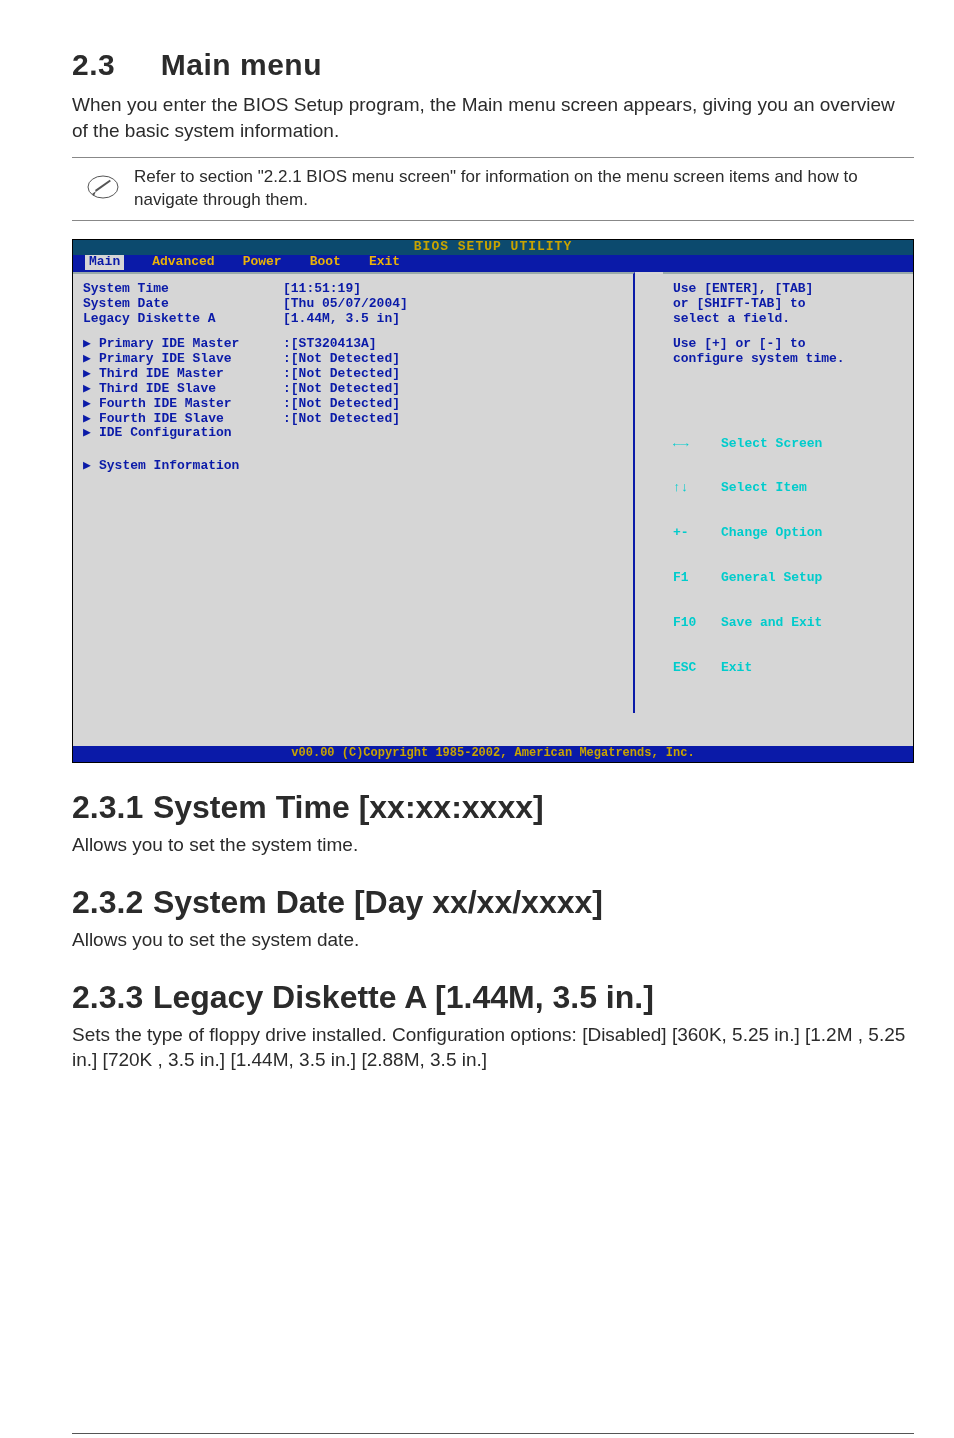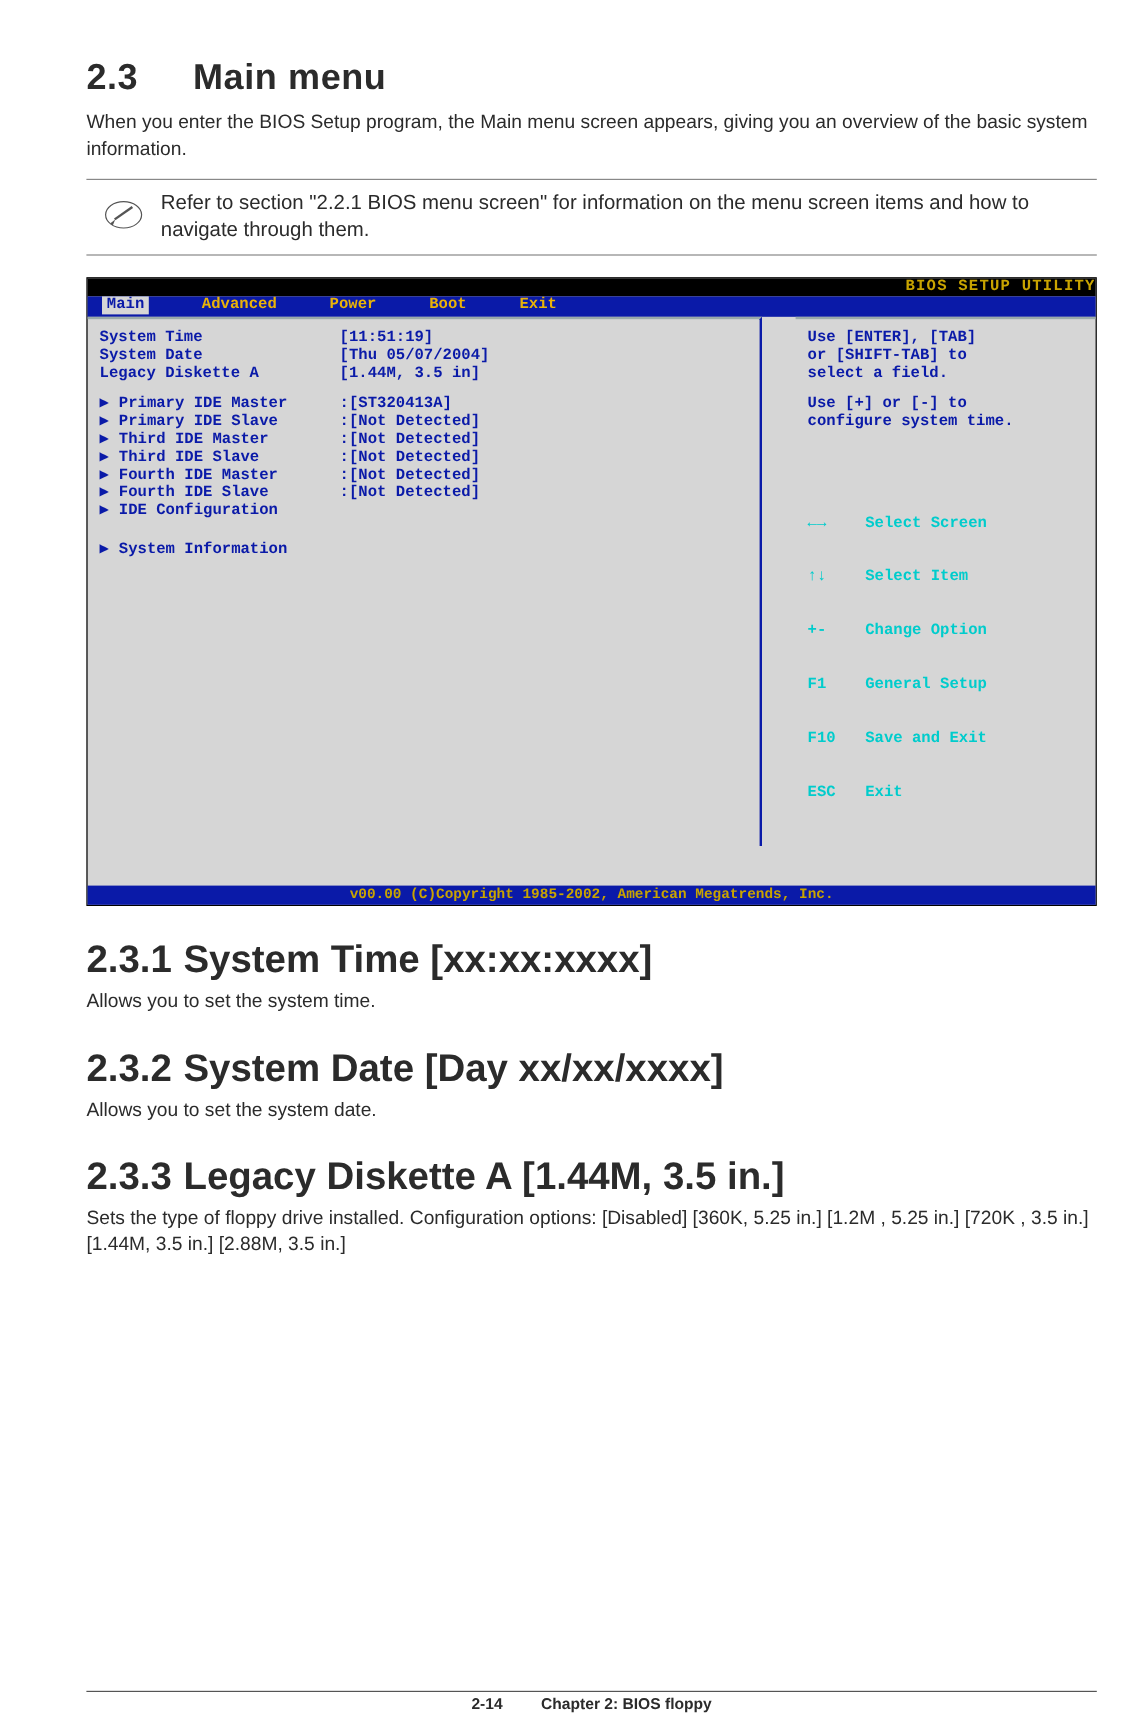--- a/index.html
+++ b/index.html
@@ -14,21 +14,21 @@
     padding: 48px 40px 20px 72px;
   }
   .h1 {
     font-size: 30px;
     font-weight: bold;
     margin: 0 0 10px 0;
     letter-spacing: 0.5px;
   }
   .h1 .num { display:inline-block; min-width:80px; }
   .body-text {
-    font-size: 16px;
+    font-size: 19px;
     line-height: 1.35;
     margin: 0 0 14px 0;
   }
   .note-row {
     display: flex;
     align-items: flex-start;
     border-top: 1px solid #888;
     border-bottom: 1px solid #888;
     padding: 8px 0 8px 0;
     margin-bottom: 18px;
@@ -45,32 +45,32 @@
   }
 
   .bios {
     border: 1px solid #000;
     background: #d6d6d6;
     font-family: "Courier New", monospace;
     font-size: 13px;
     line-height: 1.15;
   }
   .bios-header {
-    background: #000000;
+    background: #0c4a6e;
     color: #0a1aa8;
-    text-align: right;
+    text-align: center;
     font-weight: bold;
   }
   .bios-header .title {
     color: #c9a400; letter-spacing:1px; font-size:13px;
   }
   .bios-tabs {
     background: #0a1aa8;
     display: flex;
-    gap: 44px;
+    gap: 28px;
     padding: 0 12px 2px 12px;
   }
   .bios-tab { color:#eab308; font-weight:bold; }
   .bios-tab.active {
     background:#d6d6d6; color:#0a1aa8; padding:0 4px;
   }
   .bios-body {
     display:flex;
     gap:28px;
   }

